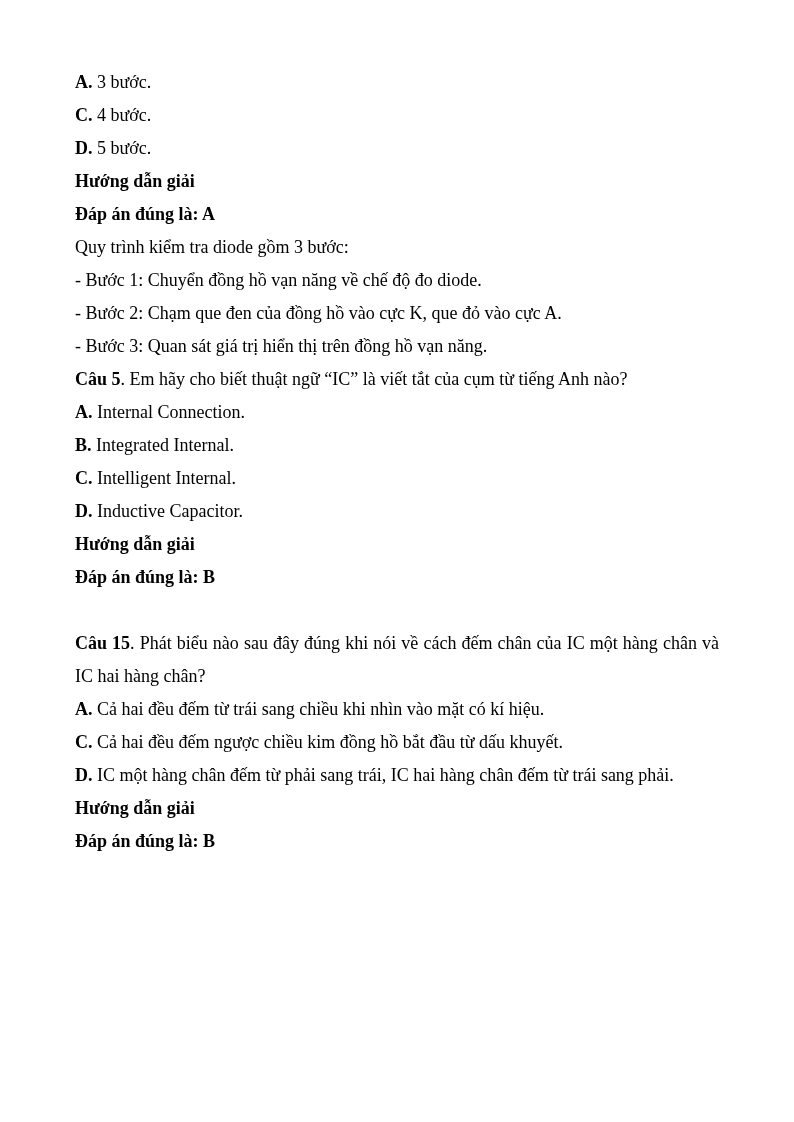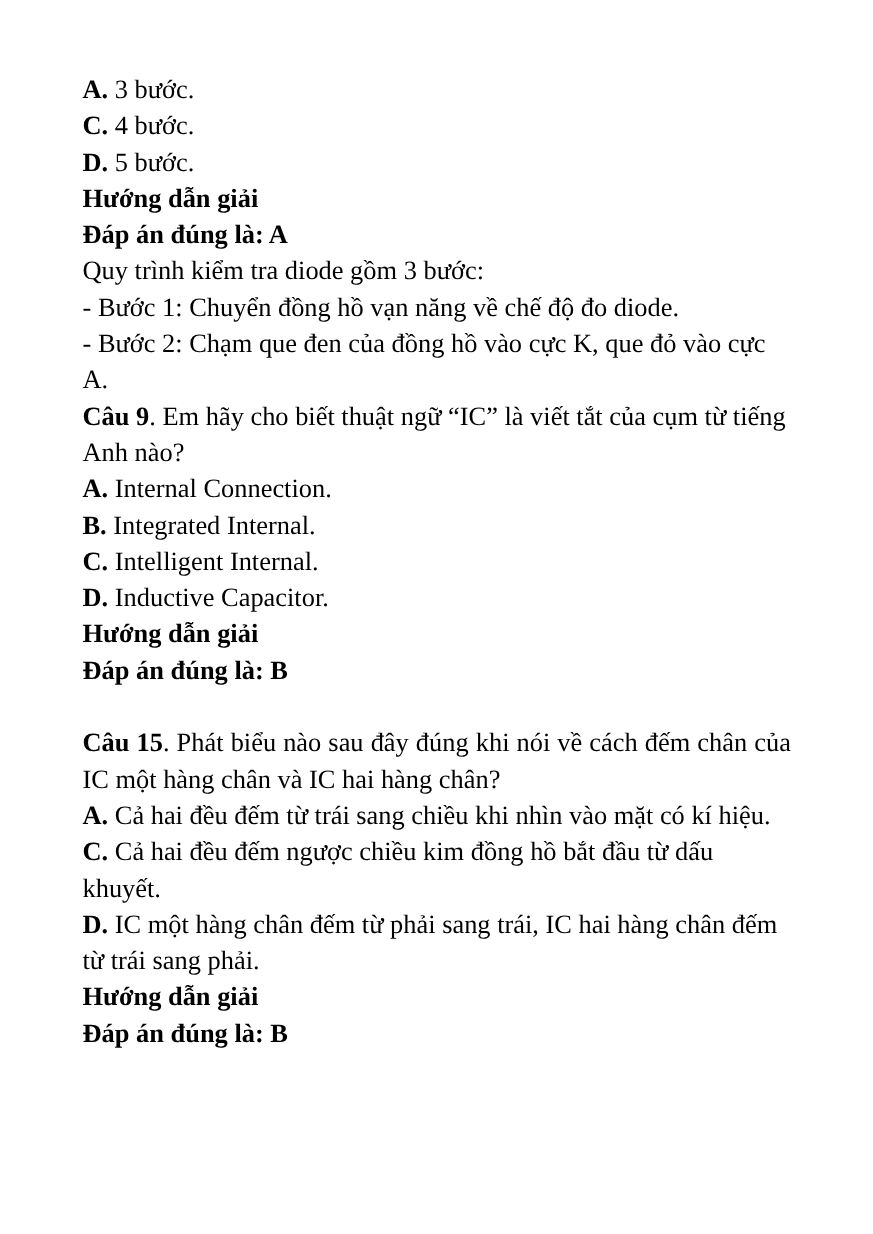--- a/index.html
+++ b/index.html
@@ -10,21 +10,21 @@
   .page {
     position: relative;
     box-sizing: border-box;
     width: 794px;
     height: 1122px;
     margin: 0 auto;
     background: #ffffff;
     color: #000000;
     padding: 66px 75px 40px 75px;
     font-family: "Liberation Serif", "DejaVu Serif", serif;
-    font-size: 24px;
+    font-size: 18px;
     line-height: 33px;
     overflow: hidden;
   }
   p.para {
     margin: 0;
     padding: 0;
   }
   p.justify {
     text-align: justify;
   }
@@ -50,22 +50,23 @@
   <p class="para"><b class="b">Hướng dẫn giải</b><span></span></p>
 
   <p class="para"><b class="b">Đáp án đúng là: A</b><span></span></p>
 
   <p class="para"><b class="b"></b><span>Quy trình kiểm tra diode gồm 3 bước:</span></p>
 
   <p class="para"><b class="b"></b><span>- Bước 1: Chuyển đồng hồ vạn năng về chế độ đo diode.</span></p>
 
   <p class="para"><b class="b"></b><span>- Bước 2: Chạm que đen của đồng hồ vào cực K, que đỏ vào cực A.</span></p>
 
+  <p class="para"><b class="b"></b><span>- Bước 3: Quan sát giá trị hiển thị trên đồng hồ vạn năng.</span></p>
 
-  <p class="para"><b class="b">Câu 9</b><span>. Em hãy cho biết thuật ngữ “IC” là viết tắt của cụm từ tiếng Anh nào?</span></p>
+  <p class="para"><b class="b">Câu 5</b><span>. Em hãy cho biết thuật ngữ “IC” là viết tắt của cụm từ tiếng Anh nào?</span></p>
 
   <p class="para"><b class="b">A.</b><span> Internal Connection.</span></p>
 
   <p class="para"><b class="b">B.</b><span> Integrated Internal.</span></p>
 
   <p class="para"><b class="b">C.</b><span> Intelligent Internal.</span></p>
 
   <p class="para"><b class="b">D.</b><span> Inductive Capacitor.</span></p>
 
   <p class="para"><b class="b">Hướng dẫn giải</b><span></span></p>

